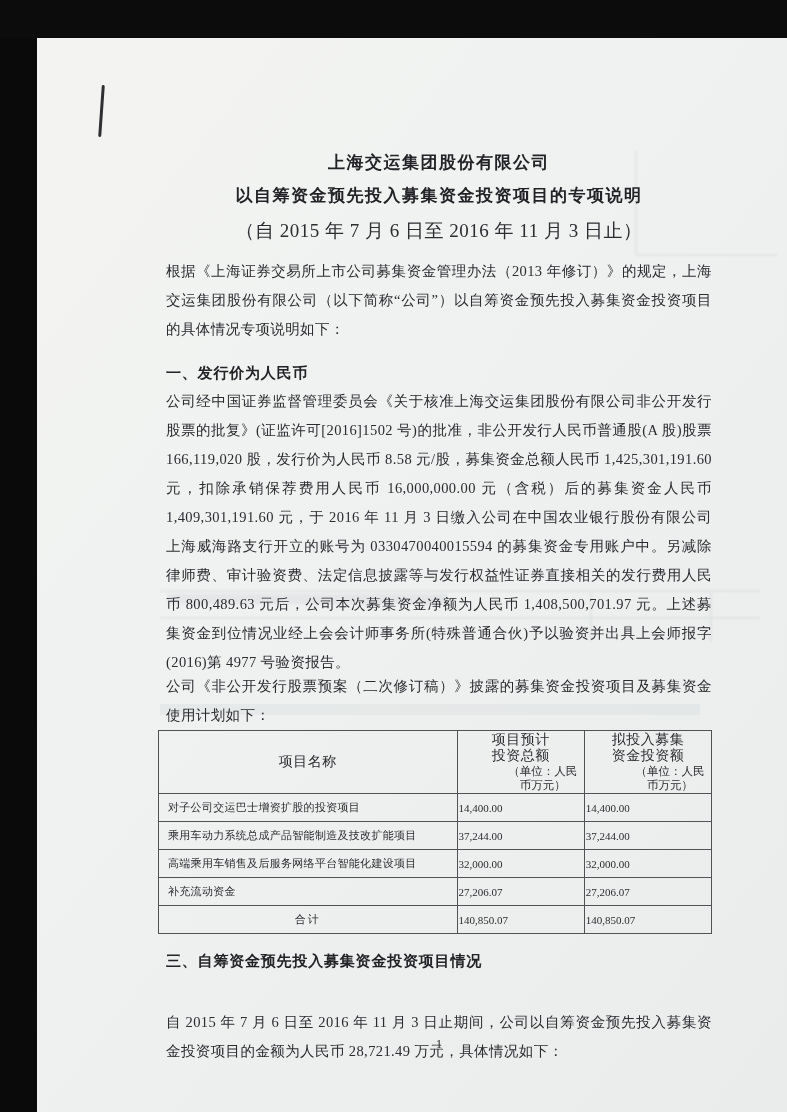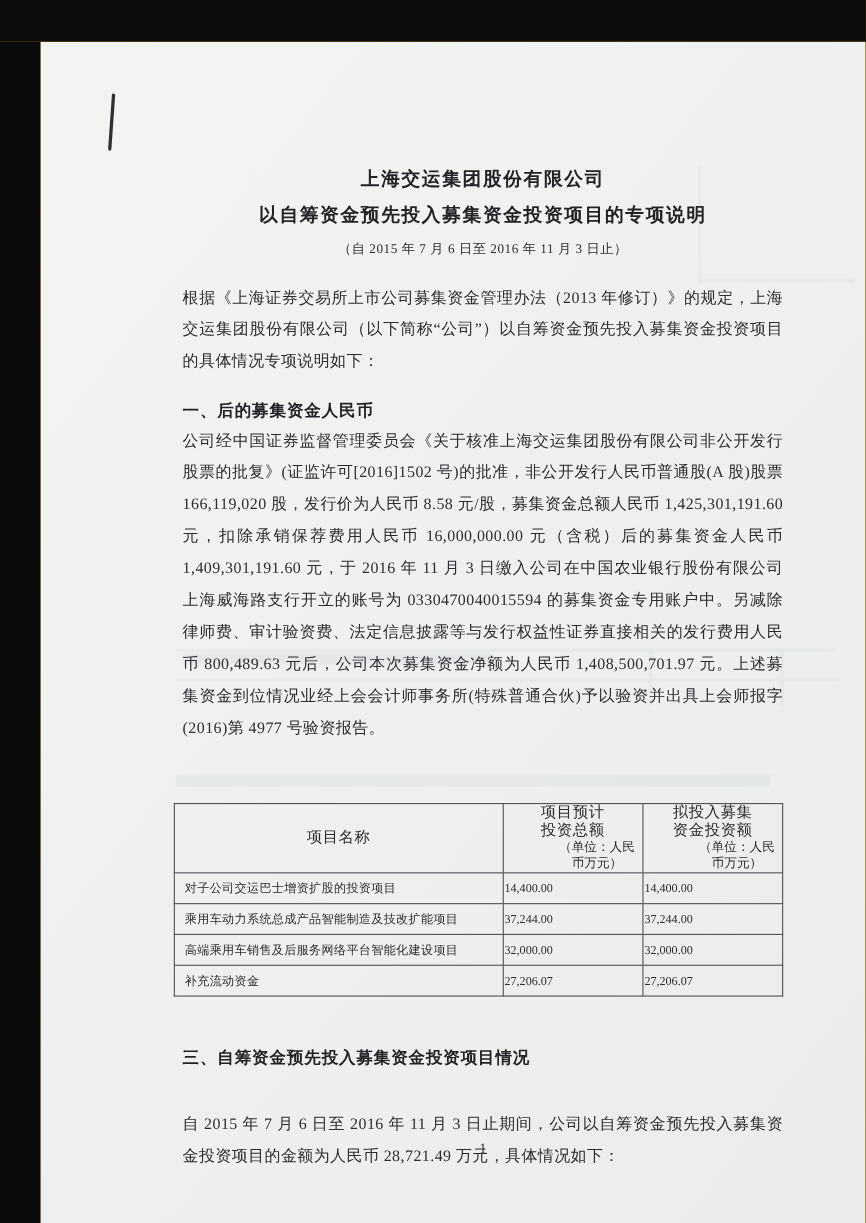--- a/index.html
+++ b/index.html
@@ -6,21 +6,21 @@
   .scan{position:relative;width:787px;height:1112px;overflow:hidden;background:#eab308;
         font-family:"Liberation Serif","DejaVu Serif",serif;color:#28282c;margin-top:38px;}
   .left-band{position:absolute;left:0;top:0;width:37px;height:1112px;background:#0a0a0a;}
   .bottom-band{position:absolute;left:0;top:1097px;width:787px;height:15px;background:#161616;transform:rotate(-0.25deg);transform-origin:right center;}
   .paper{position:absolute;left:37px;top:0;width:750px;height:1099px;
          background:linear-gradient(128deg,#f3f4f2 0%,#eff1f0 45%,#e9eceb 100%);}
   .abs{position:absolute;}
   .col{left:129px;width:546px;}
   .pen-mark{left:63px;top:47px;width:3px;height:52px;background:#2f2f33;border-radius:2px;transform:rotate(4deg);}
   .title{font-size:17px;font-weight:bold;text-align:center;letter-spacing:1.5px;color:#232327;}
-  .subtitle{font-size:12px;text-align:center;letter-spacing:.5px;color:#2c2c31;}
+  .subtitle{font-size:19px;text-align:center;letter-spacing:.5px;color:#2c2c31;}
   .para{font-size:14.5px;line-height:29px;text-align:justify;letter-spacing:.4px;color:#2b2b30;}
   .heading{font-size:15px;font-weight:bold;letter-spacing:.8px;color:#232327;}
   .doc-table{left:121px;top:692px;width:554px;border-collapse:collapse;table-layout:fixed;}
   .doc-table td,.doc-table th{border:1px solid #515156;font-weight:normal;vertical-align:middle;
         color:#2b2b30;overflow:hidden;}
   .doc-table th{height:50px;font-size:14px;text-align:center;line-height:16px;letter-spacing:.5px;}
   .doc-table td{height:25px;font-size:11px;}
   .cell-name{text-align:left;padding-left:9px;letter-spacing:.3px;}
   .cell-num{text-align:left;}
   .cell-total{text-align:center;font-size:14px;letter-spacing:2px;}
@@ -53,23 +53,24 @@
     </div>
     <div class="abs ghost ghost-bar1"></div>
     <div class="abs ghost-bar2"></div>
 
     <div class="abs col title" style="top:113px;">上海交运集团股份有限公司</div>
     <div class="abs col title" style="top:146px;">以自筹资金预先投入募集资金投资项目的专项说明</div>
     <div class="abs col subtitle" style="top:180px;">（自 2015 年 7 月 6 日至 2016 年 11 月 3 日止）</div>
 
     <div class="abs col para" style="top:219px;">根据《上海证券交易所上市公司募集资金管理办法（2013 年修订）》的规定，上海交运集团股份有限公司（以下简称“公司”）以自筹资金预先投入募集资金投资项目的具体情况专项说明如下：</div>
 
-    <div class="abs col heading" style="top:326px;">一、后的募集资金人民币</div>
+    <div class="abs col heading" style="top:326px;">一、发行价为人民币</div>
     <div class="abs col para" style="top:349px;">公司经中国证券监督管理委员会《关于核准上海交运集团股份有限公司非公开发行股票的批复》(证监许可[2016]1502 号)的批准，非公开发行人民币普通股(A 股)股票 166,119,020 股，发行价为人民币 8.58 元/股，募集资金总额人民币 1,425,301,191.60 元，扣除承销保荐费用人民币 16,000,000.00 元（含税）后的募集资金人民币 1,409,301,191.60 元，于 2016 年 11 月 3 日缴入公司在中国农业银行股份有限公司上海威海路支行开立的账号为 0330470040015594 的募集资金专用账户中。另减除律师费、审计验资费、法定信息披露等与发行权益性证券直接相关的发行费用人民币 800,489.63 元后，公司本次募集资金净额为人民币 1,408,500,701.97 元。上述募集资金到位情况业经上会会计师事务所(特殊普通合伙)予以验资并出具上会师报字(2016)第 4977 号验资报告。</div>
 
+    <div class="abs col para" style="top:634px;">公司《非公开发行股票预案（二次修订稿）》披露的募集资金投资项目及募集资金使用计划如下：</div>
 
     <table class="abs doc-table">
       <colgroup>
           <col style="width:54%">
           <col style="width:23%">
           <col style="width:23%">
         </colgroup>
       <tbody>
           <tr>
         <th>项目名称</th>
@@ -97,20 +98,25 @@
       <tr>
         <td class="cell-name">高端乘用车销售及后服务网络平台智能化建设项目</td>
         <td class="cell-num">32,000.00</td>
         <td class="cell-num">32,000.00</td>
       </tr>
       <tr>
         <td class="cell-name">补充流动资金</td>
         <td class="cell-num">27,206.07</td>
         <td class="cell-num">27,206.07</td>
       </tr>
+      <tr>
+        <td class="cell-total">合计</td>
+        <td class="cell-num">140,850.07</td>
+        <td class="cell-num">140,850.07</td>
+      </tr>
     </tbody>
       </table>
 
     <div class="abs col heading" style="top:914px;">三、自筹资金预先投入募集资金投资项目情况</div>
     <div class="abs col para" style="top:970px;">自 2015 年 7 月 6 日至 2016 年 11 月 3 日止期间，公司以自筹资金预先投入募集资金投资项目的金额为人民币 28,721.49 万元，具体情况如下：</div>
 
     <div class="abs col page-num" style="top:998px;">1</div>
   </div>
 
   <div class="bottom-band"></div>

